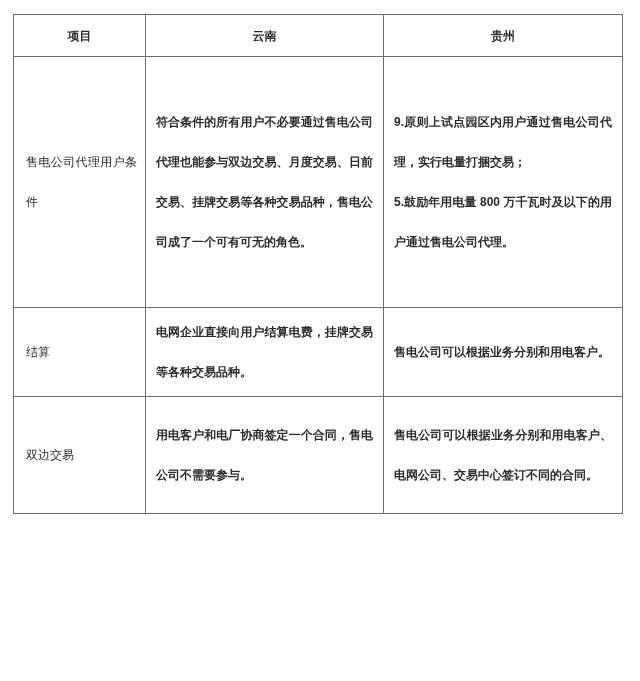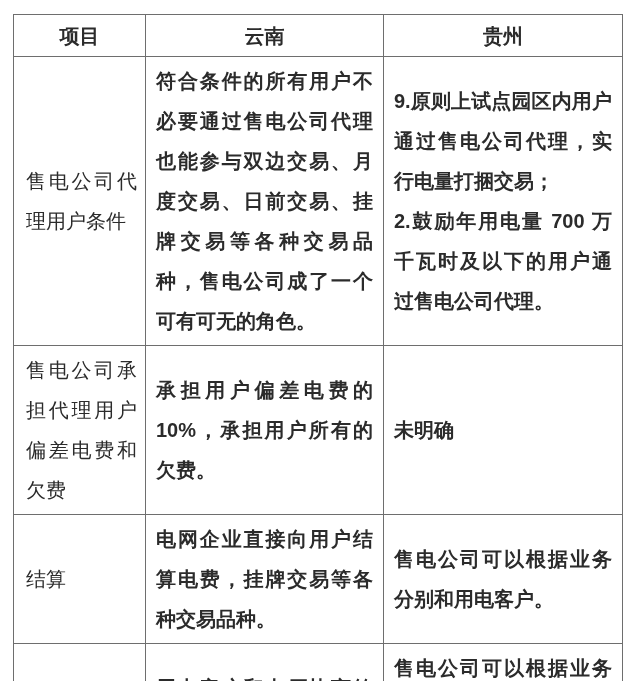--- a/index.html
+++ b/index.html
@@ -26,21 +26,21 @@
     border-collapse: collapse;
     table-layout: fixed;
     width: 609px;
     margin: 14px 0 0 13px;
   }
   .cmp-table col.c1 { width: 132px; }
   .cmp-table col.c2 { width: 238px; }
   .cmp-table col.c3 { width: 239px; }
   .cmp-table th, .cmp-table td {
     border: 1px solid var(--border-color);
-    font-size: 20px;
+    font-size: 12px;
     vertical-align: middle;
     background: var(--bg-color);
   }
   .cmp-table thead tr { height: 42px; }
   .cmp-table th {
     font-weight: 700;
     text-align: center;
     padding: 2px 4px;
     line-height: 20px;
   }
@@ -85,30 +85,21 @@
       </tr>
     </thead>
     <tbody>
         <tr>
           <td>售电公司代理用户条件</td>
           <td>
             <p>符合条件的所有用户不必要通过售电公司代理也能参与双边交易、月度交易、日前交易、挂牌交易等各种交易品种，售电公司成了一个可有可无的角色。</p>
           </td>
           <td>
             <p>9.原则上试点园区内用户通过售电公司代理，实行电量打捆交易；</p>
-            <p>2.鼓励年用电量 700 万千瓦时及以下的用户通过售电公司代理。</p>
-          </td>
-        </tr>
-        <tr>
-          <td>售电公司承担代理用户偏差电费和欠费</td>
-          <td>
-            <p>承担用户偏差电费的 10%，承担用户所有的欠费。</p>
-          </td>
-          <td>
-            <p>未明确</p>
+            <p>5.鼓励年用电量 800 万千瓦时及以下的用户通过售电公司代理。</p>
           </td>
         </tr>
         <tr>
           <td>结算</td>
           <td>
             <p>电网企业直接向用户结算电费，挂牌交易等各种交易品种。</p>
           </td>
           <td>
             <p>售电公司可以根据业务分别和用电客户。</p>
           </td>

